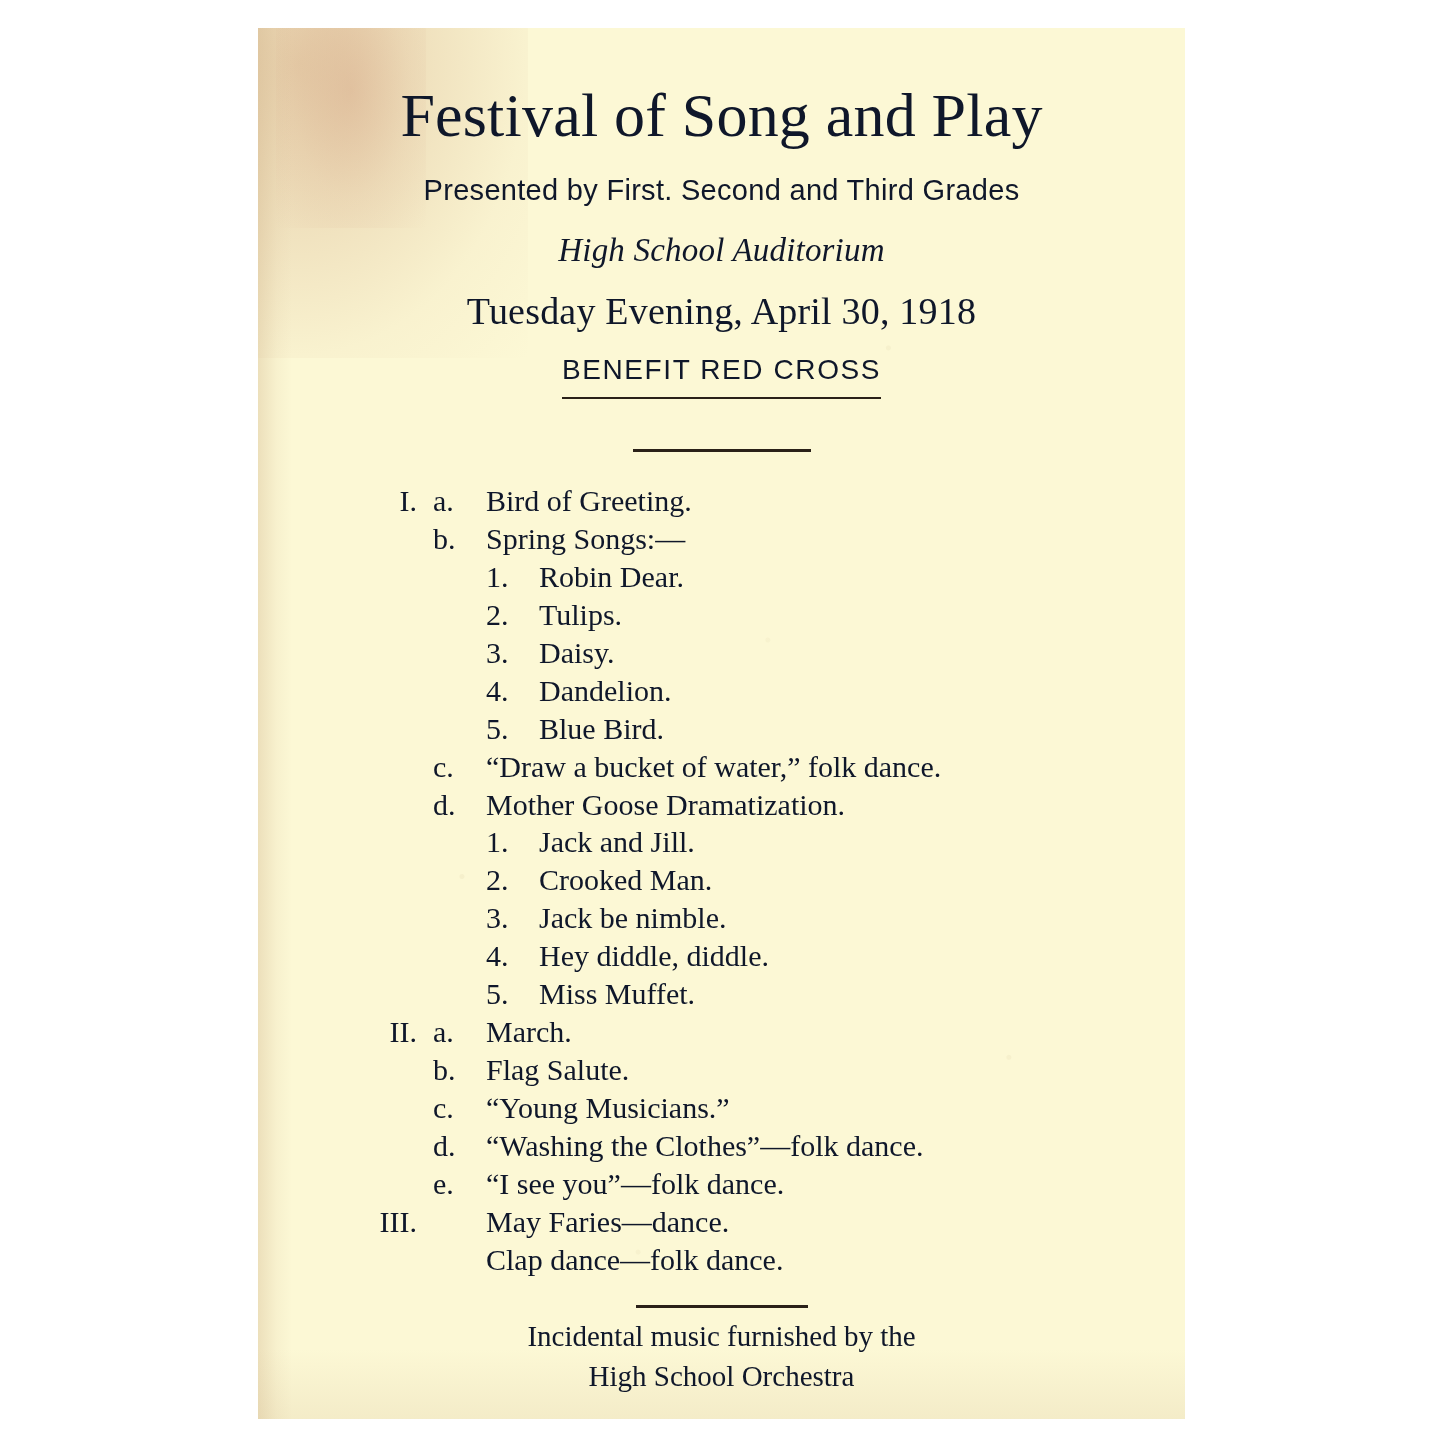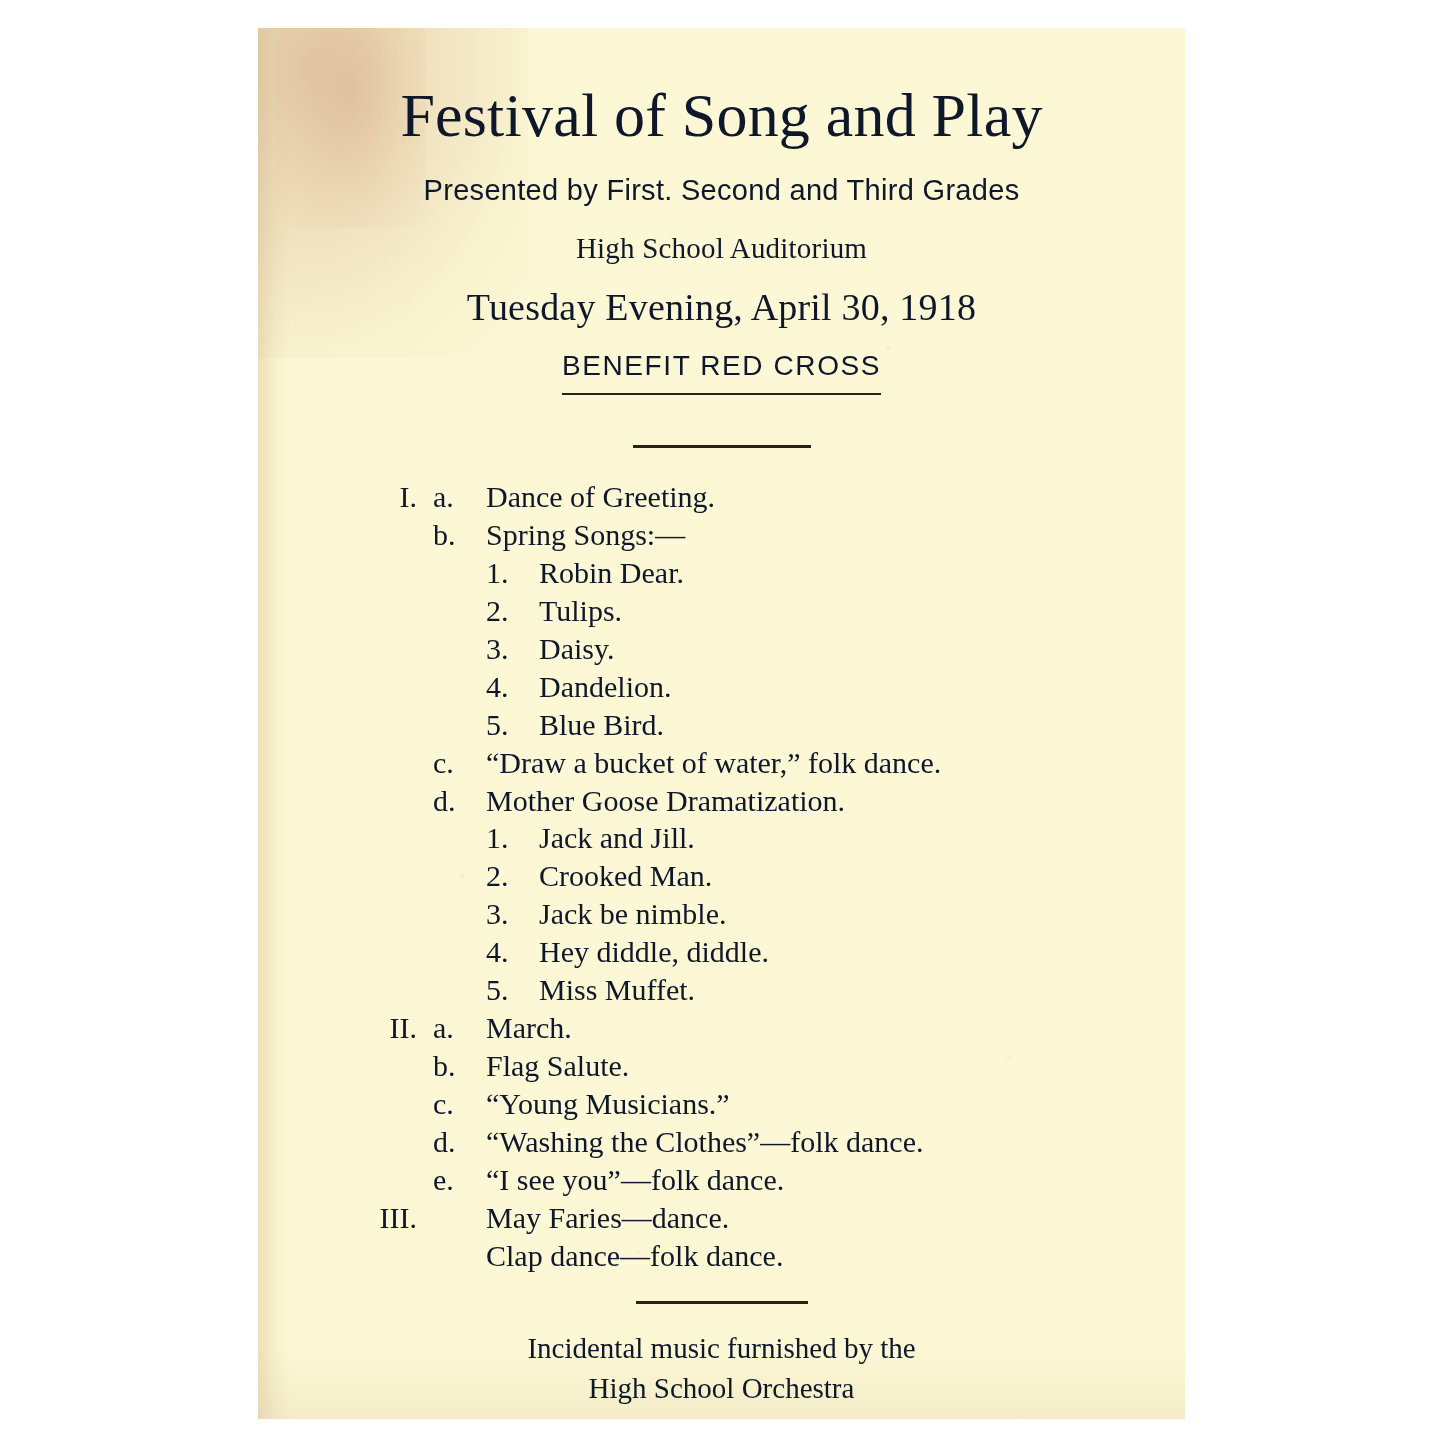--- a/index.html
+++ b/index.html
@@ -98,23 +98,24 @@
     font-family: "Liberation Serif", "DejaVu Serif", serif;
   }
   .presented {
     font-size: 29px;
     margin-top: 28px;
     letter-spacing: 0.3px;
     font-family: "Liberation Sans", "DejaVu Sans", sans-serif;
     font-weight: normal;
   }
   .venue {
-    font-size: 29px;
+    font-size: 33px;
     margin-top: 25px;
     letter-spacing: 0.2px;
+    font-style: italic;
   }
   .date {
     font-size: 38px;
     margin-top: 20px;
     letter-spacing: 0.2px;
   }
   .benefit-wrap {
     margin-top: 21px;
     text-align: center;
   }
@@ -165,21 +166,21 @@
   .col-num {
     width: 53px;
     flex: 0 0 53px;
     text-align: left;
     margin-left: 53px;
   }
   .col-text { flex: 1 1 auto; }
 
   
   #footer {
-    margin-top: 24px;
+    margin-top: 8px;
     font-size: 29px;
     line-height: 1.38;
     text-align: center;
   }
 </style>
 </head>
 <body>
 
 <div id="page">
 
@@ -203,21 +204,21 @@
       <div class="benefit-wrap">
         <span class="benefit">BENEFIT RED CROSS</span>
       </div>
 
       <div class="rule-top"></div>
 
       <div id="program">
           <div class="prog-row">
             <div class="col-roman">I.</div>
             <div class="col-letter">a.</div>
-            <div class="col-text">Dance of Greeting.</div>
+            <div class="col-text">Bird of Greeting.</div>
           </div>
           <div class="prog-row">
             <div class="col-roman"></div>
             <div class="col-letter">b.</div>
             <div class="col-text">Spring Songs:—</div>
           </div>
           <div class="prog-row">
             <div class="col-roman"></div>
             <div class="col-num">1.</div>
             <div class="col-text">Robin Dear.</div>

